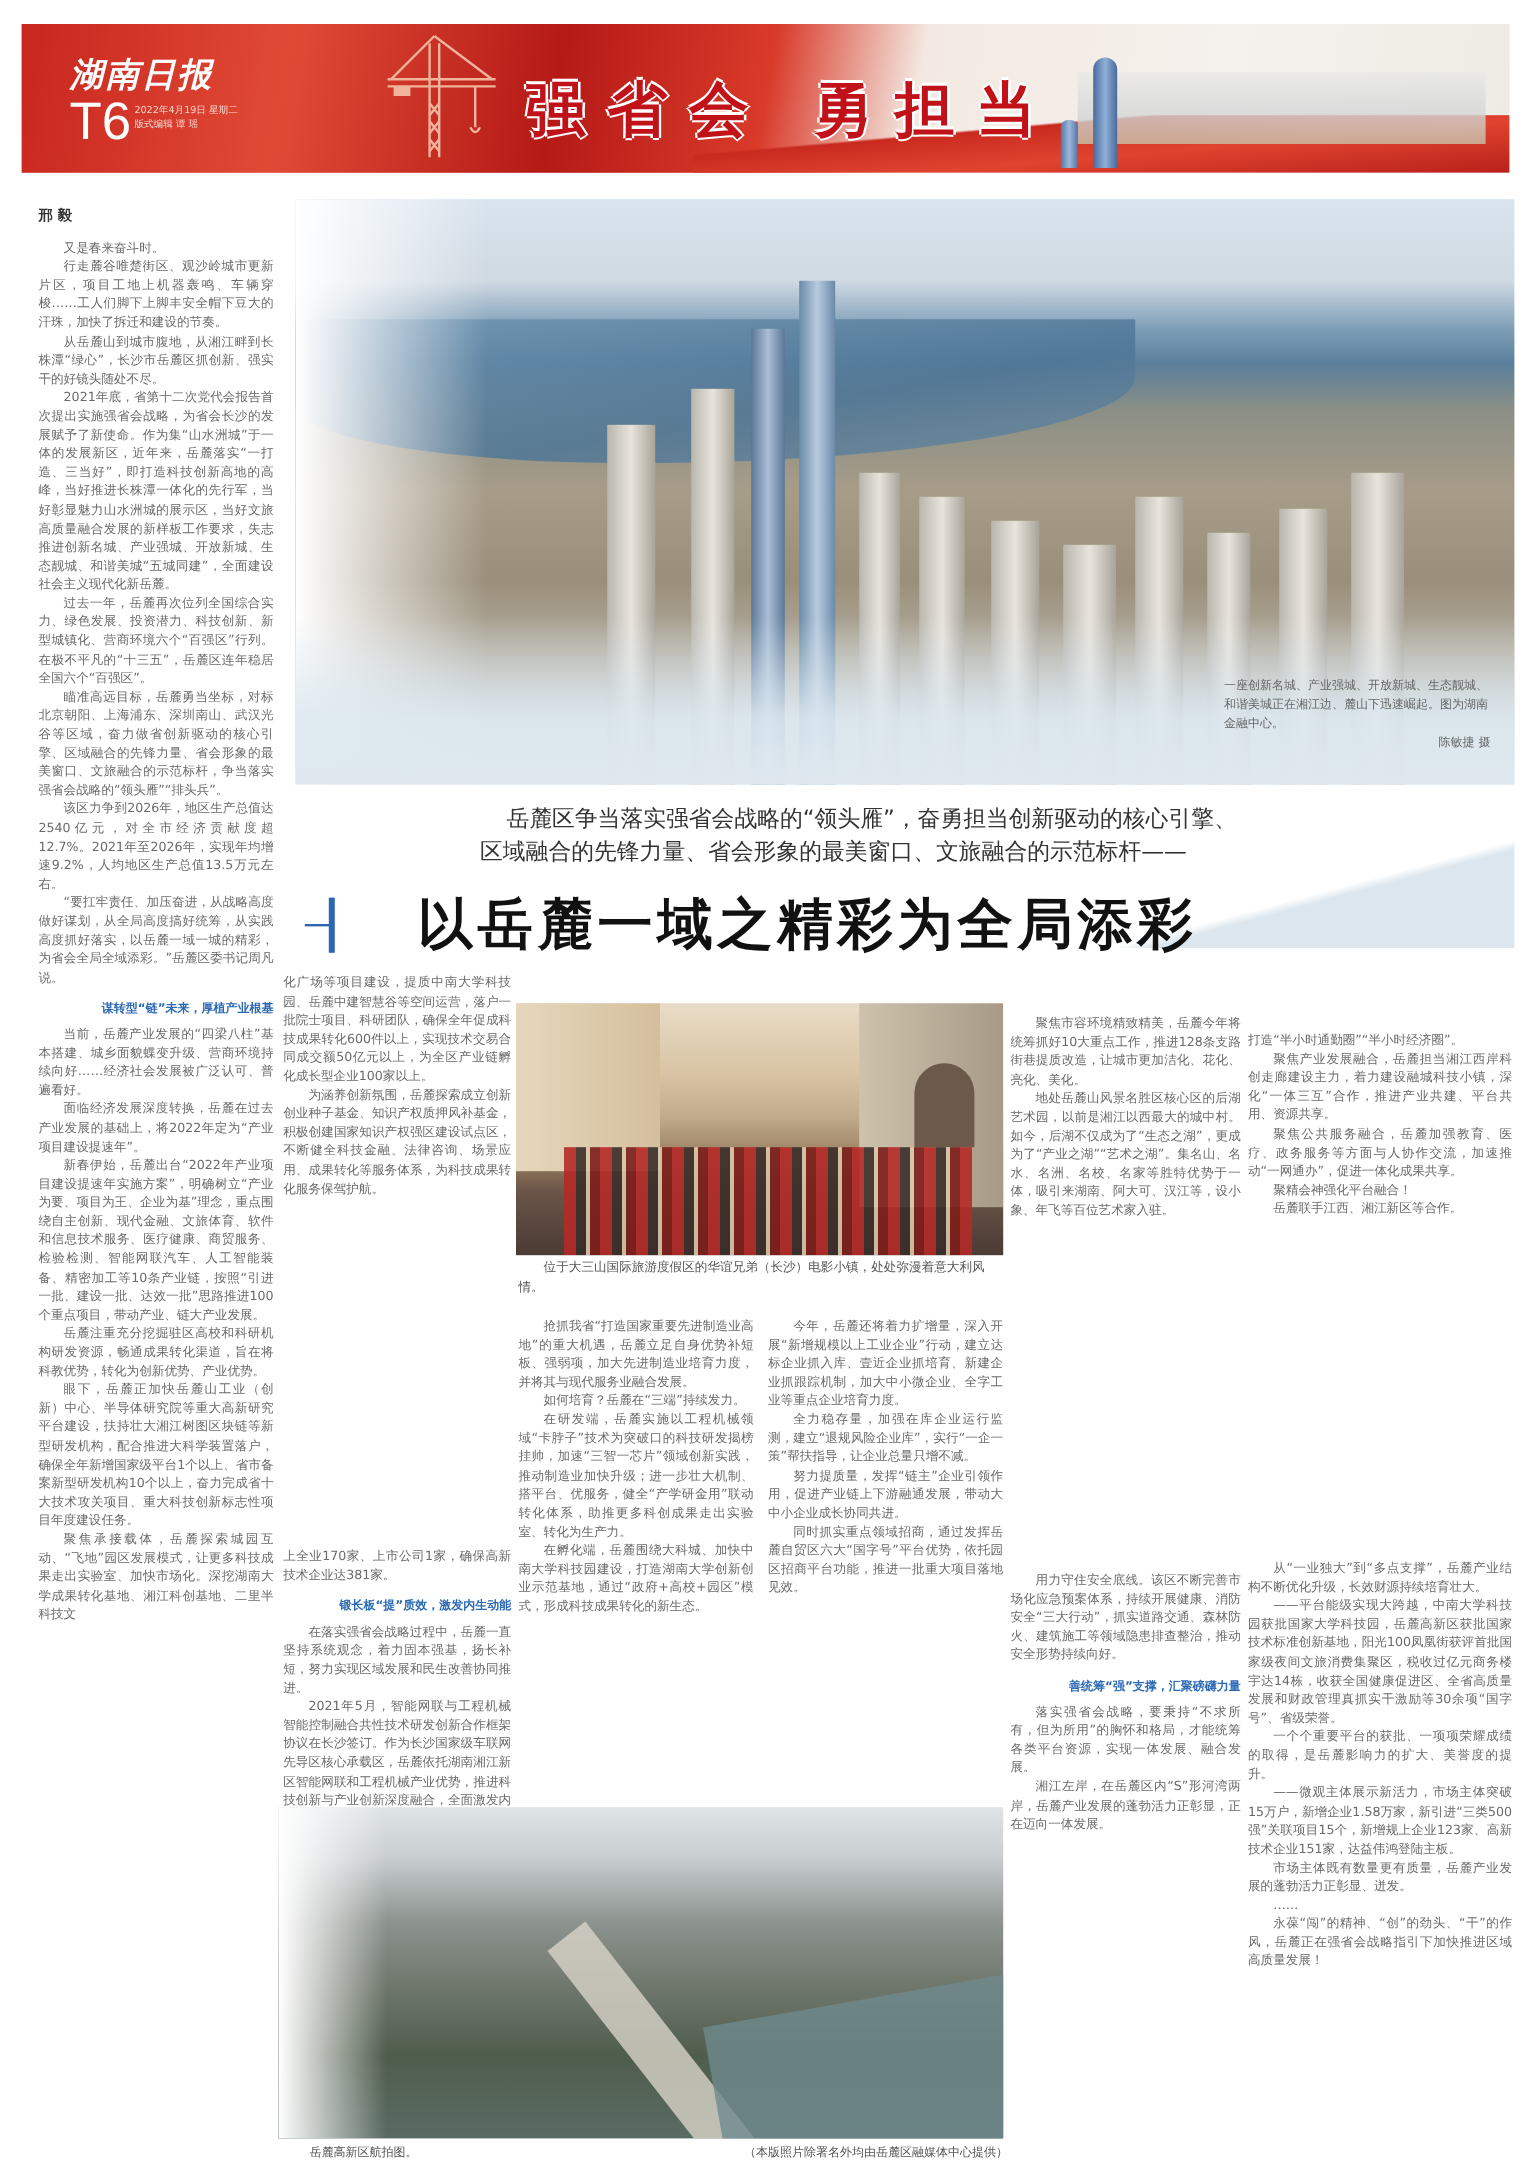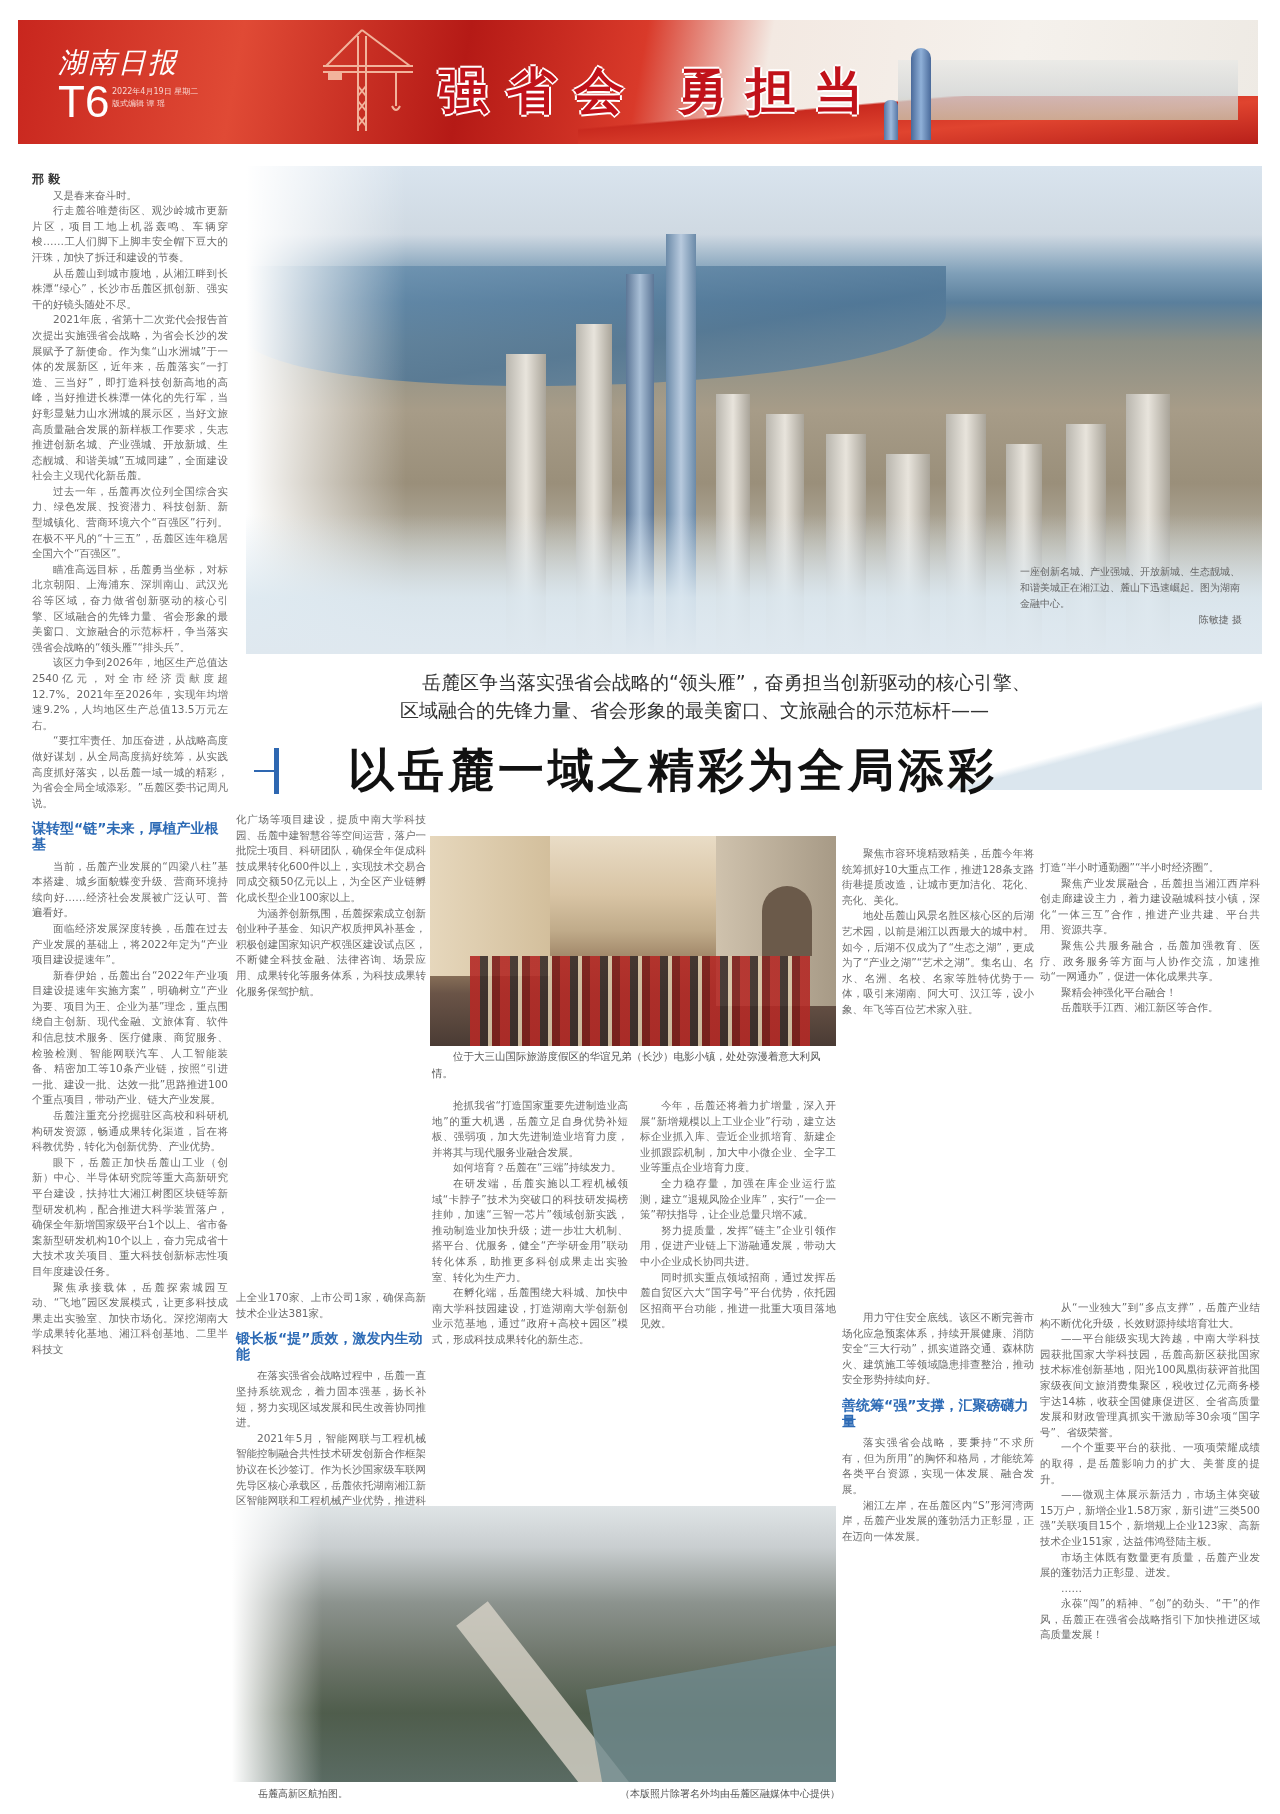--- a/index.html
+++ b/index.html
@@ -20,38 +20,38 @@
     position: absolute; left: 880px; top: 40px; width: 340px; height: 60px;
     background: linear-gradient(180deg, #e9e9e6 0%, #d3d6d6 60%, #c9c2aa 100%);
     opacity: .8;
   }
   .masthead .tower1 { position: absolute; left: 893px; top: 28px; width: 20px; height: 92px;
     background: linear-gradient(90deg,#4a6a9a,#8fb0d8,#4a6a9a); border-radius: 10px 10px 0 0; }
   .masthead .tower2 { position: absolute; left: 866px; top: 80px; width: 14px; height: 40px;
     background: linear-gradient(90deg,#5676a4,#9db9dc,#5676a4); border-radius: 6px 6px 0 0; }
   .paper-name {
     position: absolute; left: 40px; top: 24px; font-family: "DejaVu Serif", serif;
-    font-style: italic; font-weight: normal; color: #fff; font-size: 28px; letter-spacing: 2px;
+    font-style: italic; font-weight: bold; color: #fff; font-size: 28px; letter-spacing: 2px;
   }
   .page-no { position: absolute; left: 40px; top: 60px; color: #fff; font-size: 44px; font-family: "Liberation Sans", sans-serif; line-height: 1; }
   .page-meta { position: absolute; left: 94px; top: 66px; color: #f7d6d0; font-size: 8px; line-height: 12px; }
   .crane { position: absolute; left: 300px; top: 6px; width: 100px; height: 110px; }
   .banner-title {
     position: absolute; left: 420px; top: 38px; color: #c1121a; font-family: "DejaVu Serif", serif;
     font-weight: bold; font-size: 50px; letter-spacing: 18px;
     text-shadow: 2px 0 0 #fff, -2px 0 0 #fff, 0 2px 0 #fff, 0 -2px 0 #fff;
   }
 
   
   .col { position: absolute; font-size: 10.5px; line-height: 15.6px; color: #6a6a6a; text-align: justify; }
   .col p { text-indent: 2em; }
   .col-left { left: 32px; top: 172px; width: 196px; }
-  .byline { font-family: "DejaVu Serif", serif; font-weight: bold; color: #333; font-size: 12px; margin-bottom: 0; }
-
-  .subhead { color: #2c6ab5; font-weight: bold; font-size: 14px; text-align: left; margin: 10px 0 6px; }
+  .byline { font-family: "DejaVu Serif", serif; font-weight: bold; color: #333; font-size: 12px; margin-bottom: 12px; }
+
+  .subhead { color: #2c6ab5; font-weight: bold; font-size: 10px; text-align: right; margin: 10px 0 6px; }
 
   
   .hero {
     position: absolute; left: 246px; top: 166px; width: 1016px; height: 488px;
     background:
       radial-gradient(ellipse at 40% 35%, rgba(255,255,255,0.0) 0%, rgba(255,255,255,0) 40%),
       linear-gradient(180deg, #d9e4ee 0%, #cfd9e2 14%, #7f9fb8 22%, #5a7f9c 28%, #8b8f86 36%, #a79c88 50%, #9a8f7a 65%, #b7b3a6 80%, #dbe4ec 100%);
     overflow: hidden;
   }
   .hero .river {

